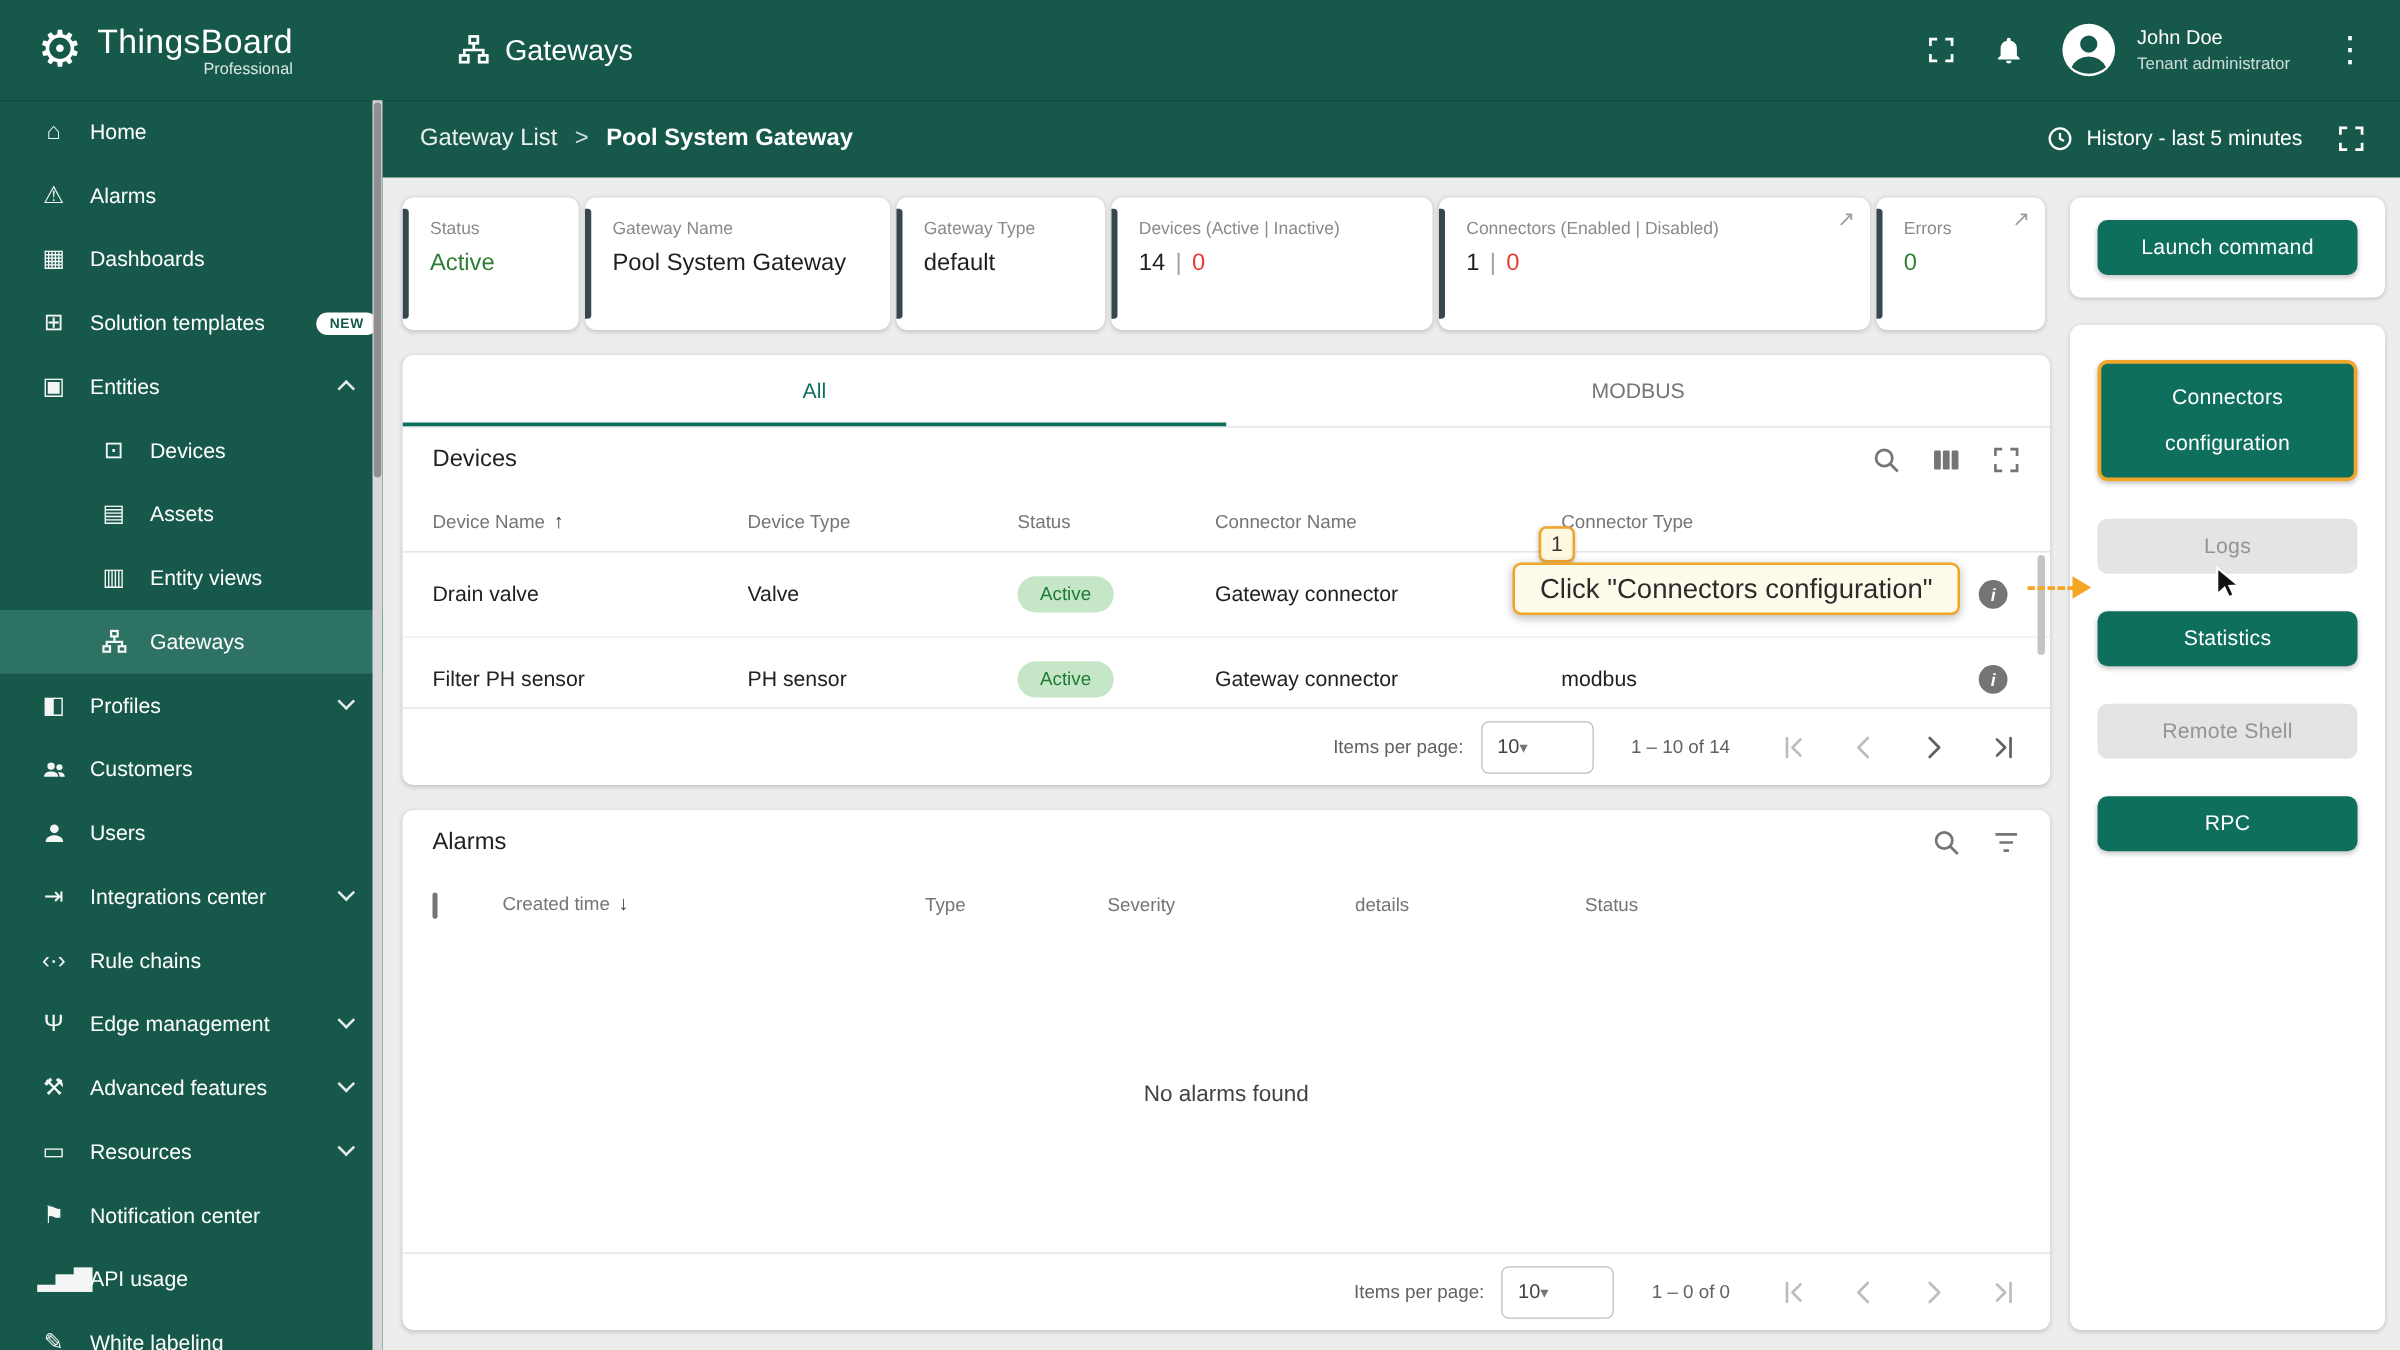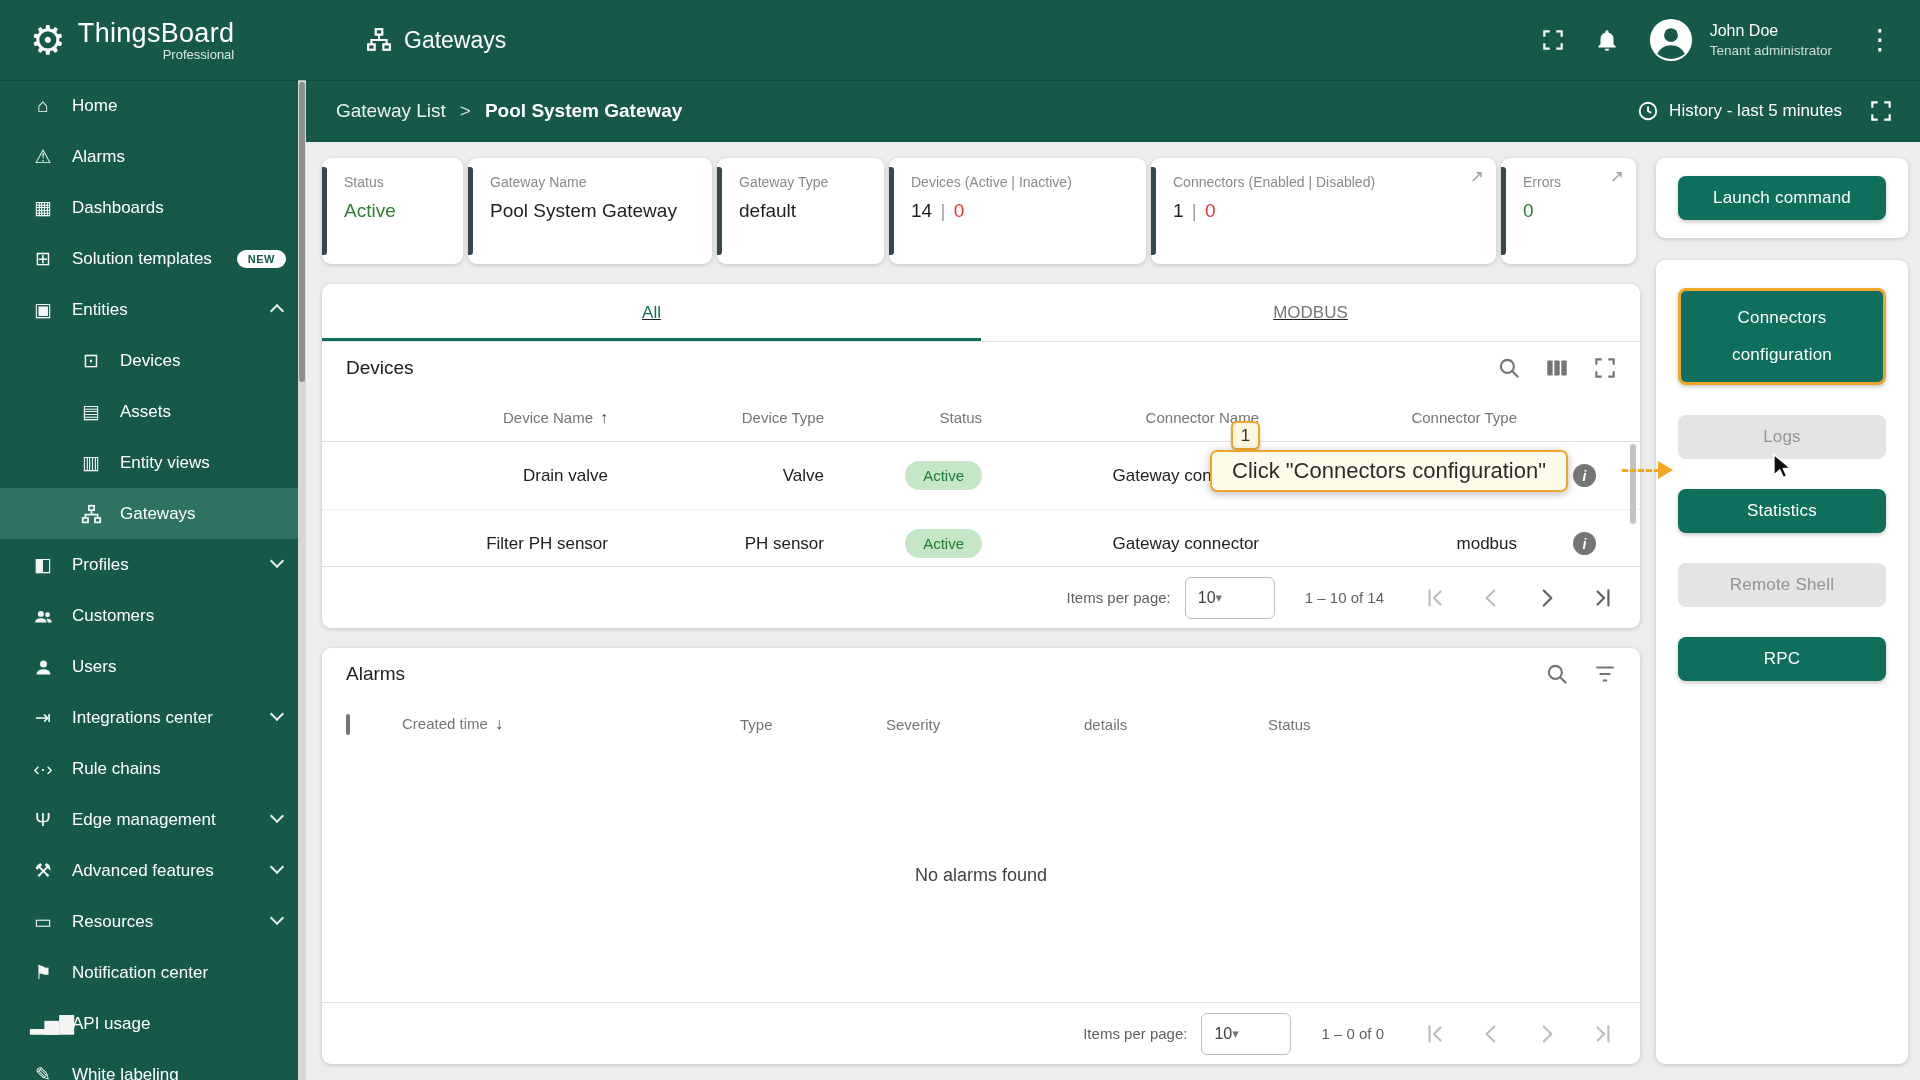--- a/index.html
+++ b/index.html
@@ -48,21 +48,21 @@
   .nav-icon { width:26px; flex:none; text-align:center; font-size:19px; opacity:.95; }
   .nav-icon svg { width:21px; height:21px; vertical-align:middle; }
   .nav-label { white-space:nowrap; }
   .chev {
     position:absolute; right:24px; width:10px; height:10px;
     border-right:2px solid #fff; border-bottom:2px solid #fff; opacity:.9;
   }
   .chev.down { transform:rotate(45deg); top:17px; }
   .chev.up { transform:rotate(-135deg); top:22px; }
   .new-badge {
-    position:absolute; right:20px; background:#fff; color:#16594B;
+    position:absolute; right:4px; background:#fff; color:#16594B;
     font-size:11px; font-weight:bold; padding:3px 11px; border-radius:11px; letter-spacing:.5px;
   }
   .side-scrollbar { position:absolute; right:0; top:0; bottom:0; width:8px; background:#d8d8d8; }
   .side-scroll-thumb { position:absolute; right:1px; top:2px; width:6px; height:300px; background:#8f8f8f; border-radius:3px; }
 
   
   .content-col { flex:1; display:flex; flex-direction:column; min-width:0; }
   .subheader {
     height:62px; background:#16594B; color:#fff; flex:none;
     display:flex; align-items:center; padding:0 26px 0 30px;
@@ -88,34 +88,34 @@
   .stat-value { font-size:19px; color:#1f1f1f; white-space:nowrap; }
   .stat-value.green { color:#2E7D32; }
   .stat-value .sep { color:#9e9e9e; margin:0 3px; }
   .stat-value .red { color:#E53935; }
   .stat-link { position:absolute; top:8px; right:12px; color:#9e9e9e; font-size:17px; cursor:pointer; }
   .w-status{width:141px;} .w-name{width:244px;} .w-type{width:167px;}
   .w-devices{width:257px;} .w-connectors{width:345px;} .w-errors{width:135px;}
 
   
   .devices-card { margin-top:20px; flex:none; position:relative; overflow:hidden; }
-  .tabs { display:flex; height:58px; border-bottom:1px solid #e0e0e0;text-decoration:underline; }
+  .tabs { display:flex; height:58px; border-bottom:1px solid #e0e0e0; }
   .tab {
     flex:1; display:flex; align-items:center; justify-content:center;
     font-size:17px; font-weight:500; color:#757575; cursor:pointer; position:relative;
   }
   .tab.active { color:#0E6F5C; }
   .tab.active::after { content:""; position:absolute; left:0; right:0; bottom:0; height:3px; background:#0E6F5C; }
   .card-header { height:52px; display:flex; align-items:center; padding:0 22px 0 24px; }
   .card-title { font-size:19px; font-weight:500; }
   .card-header-icons { margin-left:auto; display:flex; align-items:center; gap:22px; color:#757575; }
   .card-header-icons .icon-btn { color:#757575; }
   .thead, .trow {
     display:grid; grid-template-columns:252px 216px 158px 277px 258px 1fr;
-    align-items:center; padding:0 34px;text-align:right;
+    align-items:center; padding:0 24px;
   }
   .thead { height:48px; color:#757575; font-size:15px; border-bottom:1px solid #e0e0e0; }
   .sort-arrow { color:#424242; font-size:16px; margin-left:7px; }
   .rows-viewport { height:124px; overflow:hidden; position:relative; }
   .trow { height:68px; font-size:17px; border-bottom:1px solid #eee; }
   .badge-active {
     display:inline-block; background:#C5E6C7; color:#1E7B34;
     font-size:15px; font-weight:500; padding:6px 18px; border-radius:16px;
   }
   .cell-info { display:flex; justify-content:flex-end; padding-right:10px; }

